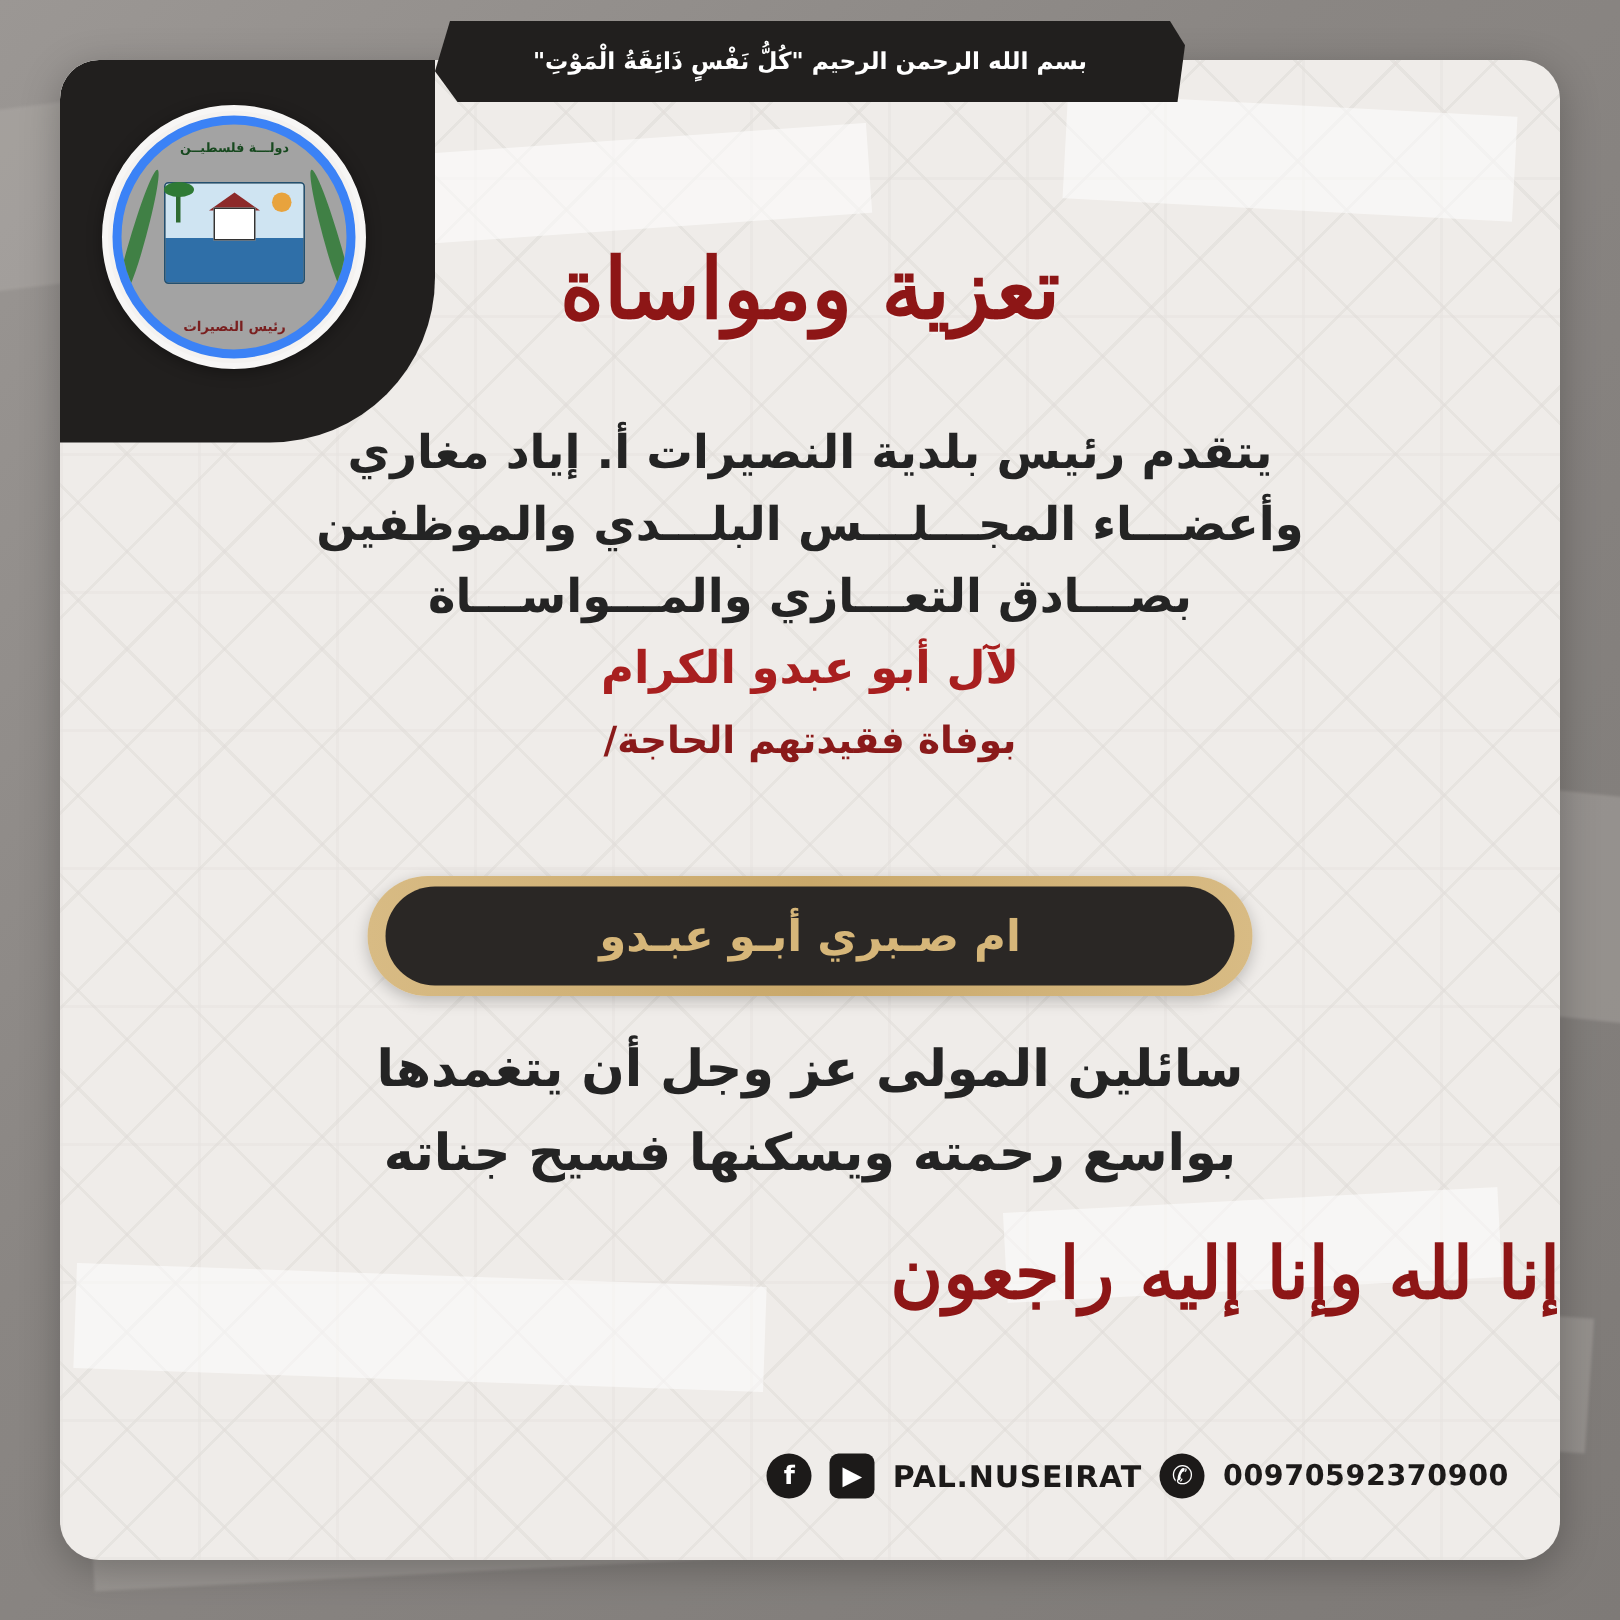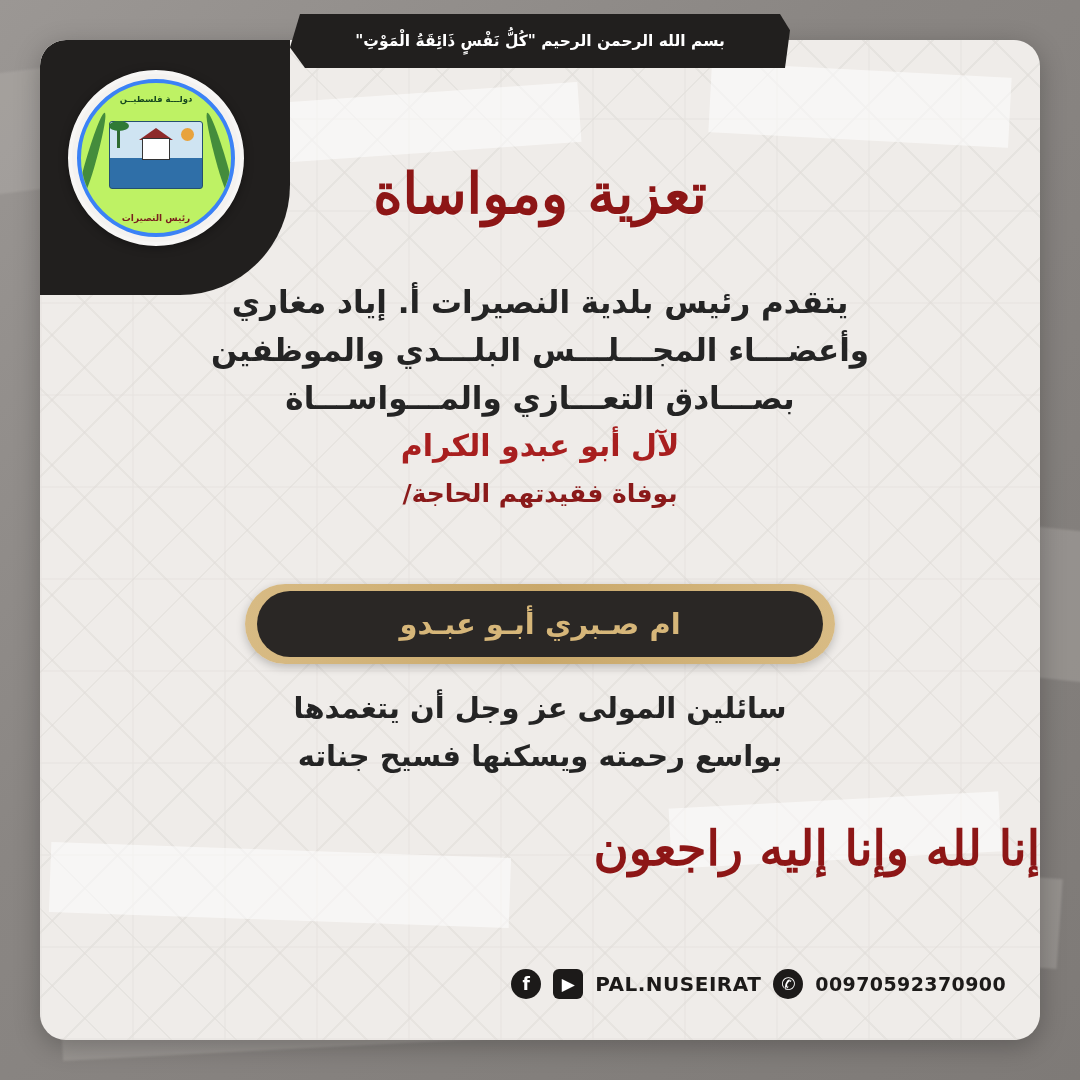--- a/index.html
+++ b/index.html
@@ -80,22 +80,22 @@
   .logo{
     position:absolute;top:30px;left:28px;
     width:168px;height:168px;border-radius:50%;
     background:#f4f2f0;
     border:4px solid #f7f6f5;
     display:flex;align-items:center;justify-content:center;
     box-shadow:0 2px 10px rgba(0,0,0,.35);
   }
   .logo-inner{
     width:150px;height:150px;border-radius:50%;
-    background:#bef264;
-    border:4px solid #3b82f6;
+    background:#a3a3a3;
+    border:6px solid #3b82f6;
     position:relative;overflow:hidden;
   }
   .logo-text-top,.logo-text-bottom{
     position:absolute;left:0;right:0;text-align:center;
     font-size:8.5px;font-weight:bold;color:#17491f;
   }
   .logo-text-top{top:11px;}
   .logo-text-bottom{bottom:10px;color:#7a1f1f;font-size:9px;}
   .logo-scene{
     position:absolute;left:28px;right:28px;top:38px;height:66px;
@@ -153,21 +153,21 @@
     position:absolute;left:12px;right:12px;top:7px;bottom:7px;
     background:#2a2725;border-radius:34px;
     display:flex;align-items:center;justify-content:center;
   }
   .pill-inner span{
     color:#d6b679;font-size:29px;font-weight:bold;letter-spacing:1px;
   }
 
   .dua{
     position:absolute;top:645px;left:90px;right:90px;text-align:center;
-    color:#242424;font-size:29px;font-weight:bold;line-height:1.65;
+    color:#242424;font-size:34px;font-weight:bold;line-height:1.65;
   }
   .inna{
     position:absolute;top:780px;left:0;right:0;text-align:right;
     color:#8d1616;
     font-family:"DejaVu Serif","Liberation Serif",serif;
     font-size:48px;font-weight:bold;
   }
 
   
   .footer{

